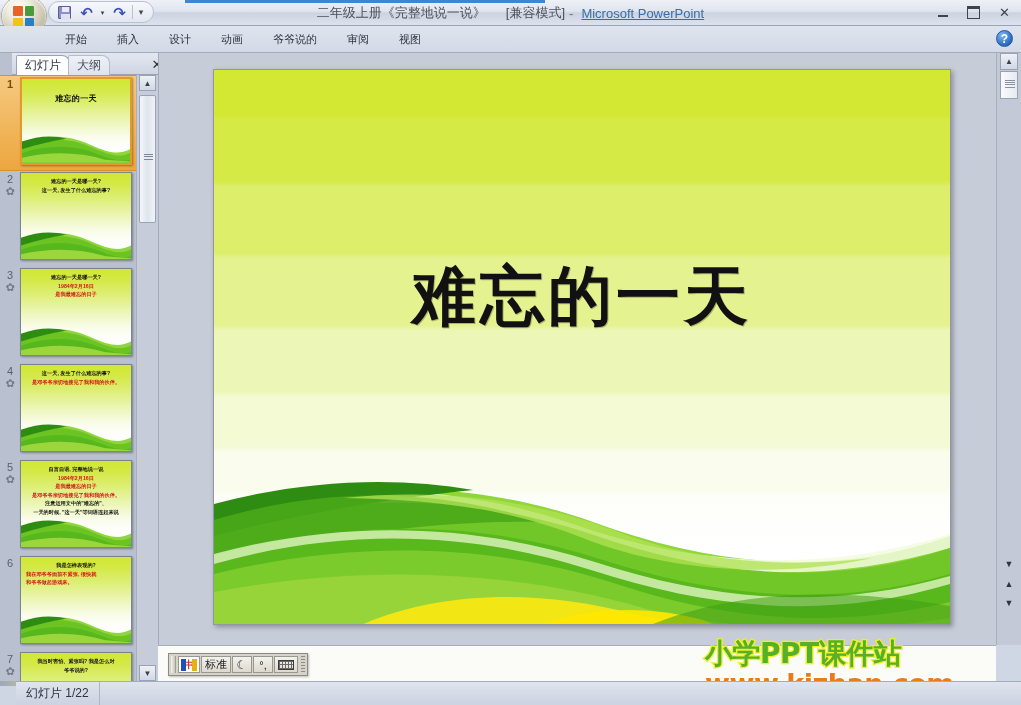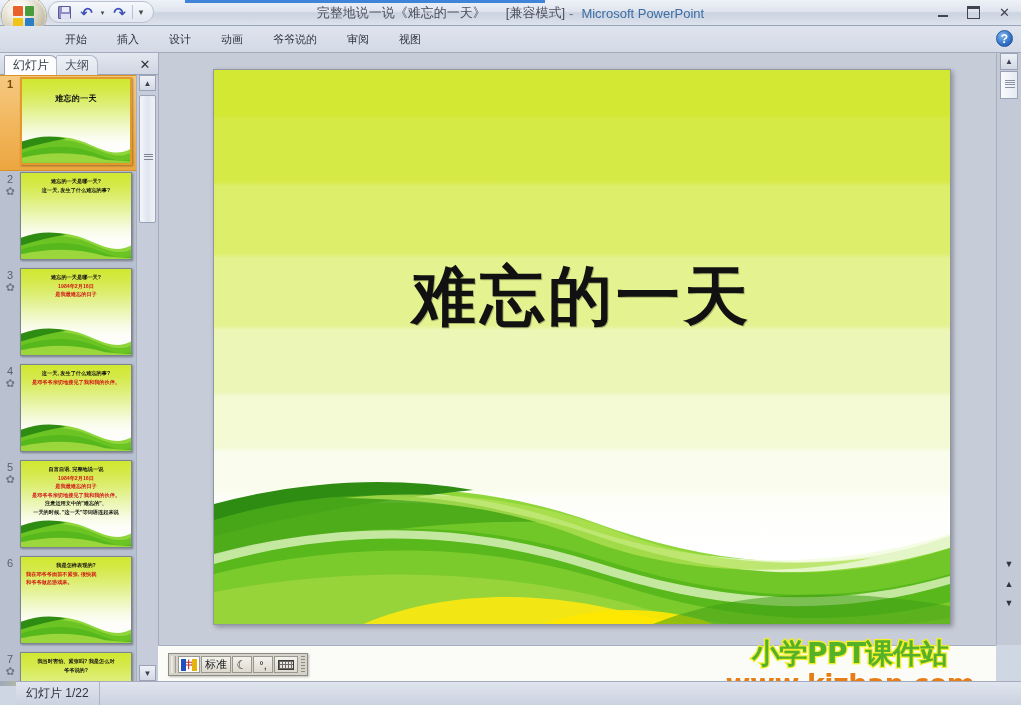--- a/index.html
+++ b/index.html
@@ -58,21 +58,21 @@
   .floppy::after  { content:''; position:absolute; left:2px; top:7px; width:9px; height:6px; background:#dfe0f2; }
   .undo-ico, .redo-ico { color: #3c4fb8; font-size: 15px; font-weight: bold; }
   .tiny-caret { font-size: 7px; color: #444; margin-left: -1px; }
   .qat-drop { font-size: 9px; color:#4b4b4b; }
 
   .title-text {
     position: absolute; left: 0; top: 0; width: 1021px; height: 26px;
     display: flex; align-items: center; justify-content: center;
     font-size: 13px; color: #4a4f5c; pointer-events: none;
   }
-  .title-ppt { color: #3a6ea5; margin-left: 4px; }
+  .title-ppt { color: #3a6ea5; margin-left: 4px; text-decoration: underline; }
 
   .wincontrols { position: absolute; right: 6px; top: 3px; display: flex; gap: 10px; }
   .wc { width: 21px; height: 18px; display:flex; align-items:center; justify-content:center;
         font-size: 13px; color:#40444f; }
   .wc-min::after { content:''; width:10px; height:2px; background:#40444f; margin-top:7px; }
   .wc-max::after { content:''; width:11px; height:9px; border:1.5px solid #40444f; border-top-width:3px; }
 
   
   .ribbon {
     position: absolute; left: 0; top: 26px; width: 1021px; height: 27px;
@@ -90,21 +90,21 @@
     color: #fff; font-size: 12px; font-weight: bold; line-height: 17px; text-align: center;
     border: 1px solid #2458a0;
   }
 
   
   .leftpanel {
     position: absolute; left: 0; top: 53px; width: 158px; height: 628px;
     background: #b9c0cf;
   }
   .paneltabs {
-    position: absolute; left: 0; top: 0; width: 158px; height: 22px;
+    position: absolute; left: 12px; top: 0; width: 158px; height: 22px;
     background: linear-gradient(to bottom,#e3e7f0,#cfd6e2);
     border-bottom: 1px solid #9aa3b6;
   }
   .ptab {
     position: absolute; top: 2px; height: 20px; font-size: 12px; color: #333a47;
     display: flex; align-items: center; padding: 0 8px;
   }
   .ptab-active {
     left: 4px; background: #fdfdfe; border: 1px solid #9aa3b6; border-bottom: none;
     border-radius: 2px 8px 0 0;
@@ -297,21 +297,21 @@
     background: repeating-linear-gradient(to right,#6a6a6a 0 1px,transparent 1px 3px),
                 repeating-linear-gradient(to bottom,#6a6a6a 0 1px,transparent 1px 3.5px);
   }
   .ime-handle {
     width: 4px; margin-left: 2px;
     background: repeating-linear-gradient(to bottom,#8d8a82 0 1px,transparent 1px 3px);
   }
 
   
   .watermark {
-    position: absolute; right: 26px; top: 640px; width: 290px; text-align: center;
+    position: absolute; right: 26px; top: 640px; width: 290px; 
     pointer-events: none; line-height: 1;
   }
   .wm-top {
     font-family: "DejaVu Sans", sans-serif;
     font-size: 28px; font-weight: bold; color: #55b02a; letter-spacing: -0.5px;
     -webkit-text-stroke: 2.5px #f2ef2a;
     paint-order: stroke fill;
     text-shadow: 0 0 2px #f2ef2a;
   }
   .wm-bot {
@@ -369,21 +369,21 @@
       <div class="qat-btn">
         <span class="redo-ico">↷</span>
       </div>
       <div class="qat-sep"></div>
       <div class="qat-btn" style="width:10px">
         <span class="qat-drop">▾</span>
       </div>
     </div>
 
     <div class="title-text">
-      <span>完整地说一说《难忘的一天》</span>
+      <span>二年级上册《完整地说一说》</span>
       <span style="margin-left:20px">[兼容模式]</span>
       <span style="margin:0 4px;color:#6b7280">-</span>
       <span class="title-ppt">Microsoft PowerPoint</span>
     </div>
 
     <div class="wincontrols">
       <div class="wc wc-min"></div>
       <div class="wc wc-max"></div>
       <div class="wc">✕</div>
     </div>

